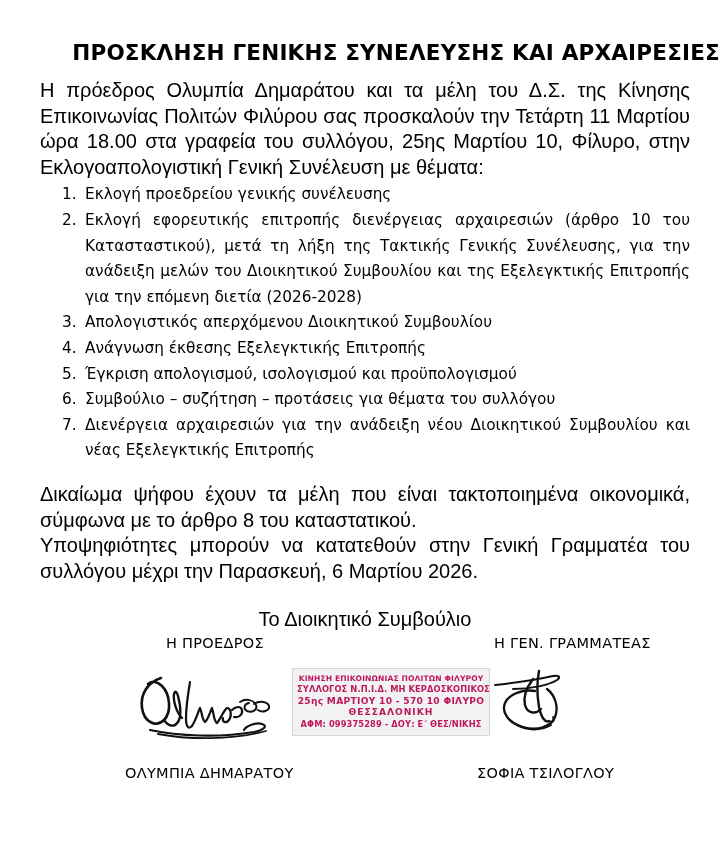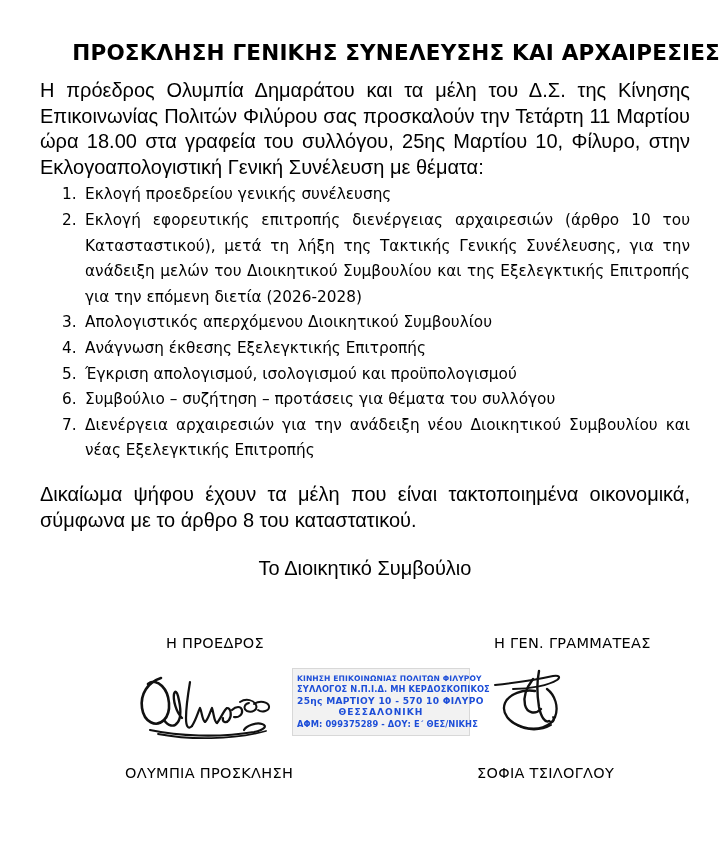--- a/index.html
+++ b/index.html
@@ -125,29 +125,29 @@
     position: absolute;
   }
   .signature-draw.president { top: 38px; left: 128px; }
   .signature-draw.secretary { top: 35px; left: 487px; }
 
   
   .stamp {
     position: absolute;
     top: 38px;
     left: 292px;
-    width: 178px;
+    width: 198px;
     box-sizing: border-box;
     background: #f2f2f2;
     border: 1px solid #d8d8d8;
     padding: 4px 4px 5px 4px;
     text-align: center;
     font-family: "DejaVu Sans", "Liberation Sans", sans-serif;
     font-weight: bold;
-    color: #1d4ed8;
+    color: #be185d;
   }
   .stamp .sline {
     display: block;
     font-size: 8.1px;
     line-height: 11.4px;
     letter-spacing: 0.1px;
     white-space: nowrap;
     transform-origin: center;
   }
   .stamp .sline.l1 { font-size: 7.6px; }
@@ -190,20 +190,21 @@
         <span>Διενέργεια αρχαιρεσιών για την ανάδειξη νέου Διοικητικού Συμβουλίου και νέας Εξελεγκτικής Επιτροπής</span>
       </li>
     </ol>
 
     <div class="gap-after-list"></div>
 
     <p class="para">Δικαίωμα ψήφου έχουν τα μέλη που είναι τακτοποιημένα οικονομικά, σύμφωνα με το άρθρο 8 του καταστατικού.</p>
 
     <div class="gap-small"></div>
 
+    <p class="para">Υποψηφιότητες μπορούν να κατατεθούν στην Γενική Γραμματέα του συλλόγου μέχρι την Παρασκευή, 6 Μαρτίου 2026.</p>
 
     <div class="gap-before-board"></div>
 
     <p class="para" style="text-align:center;">Το Διοικητικό Συμβούλιο</p>
   </div>
 
   <div class="sig-area">
 
     <div class="sig-label president">Η ΠΡΟΕΔΡΟΣ</div>
 
@@ -240,18 +241,18 @@
     </div>
 
     <div class="stamp">
       <span class="sline l1">ΚΙΝΗΣΗ ΕΠΙΚΟΙΝΩΝΙΑΣ ΠΟΛΙΤΩΝ ΦΙΛΥΡΟΥ</span>
       <span class="sline l2">ΣΥΛΛΟΓΟΣ Ν.Π.Ι.Δ. ΜΗ ΚΕΡΔΟΣΚΟΠΙΚΟΣ</span>
       <span class="sline l3">25ης ΜΑΡΤΙΟΥ 10 - 570 10  ΦΙΛΥΡΟ</span>
       <span class="sline l4">ΘΕΣΣΑΛΟΝΙΚΗ</span>
       <span class="sline l5">ΑΦΜ: 099375289 - ΔΟΥ: Ε΄ ΘΕΣ/ΝΙΚΗΣ</span>
     </div>
 
-    <div class="sig-name president">ΟΛΥΜΠΙΑ ΠΡΟΣΚΛΗΣΗ</div>
+    <div class="sig-name president">ΟΛΥΜΠΙΑ ΔΗΜΑΡΑΤΟΥ</div>
 
     <div class="sig-name secretary">ΣΟΦΙΑ ΤΣΙΛΟΓΛΟΥ</div>
   </div>
 
 </div>
 
 </body></html>

